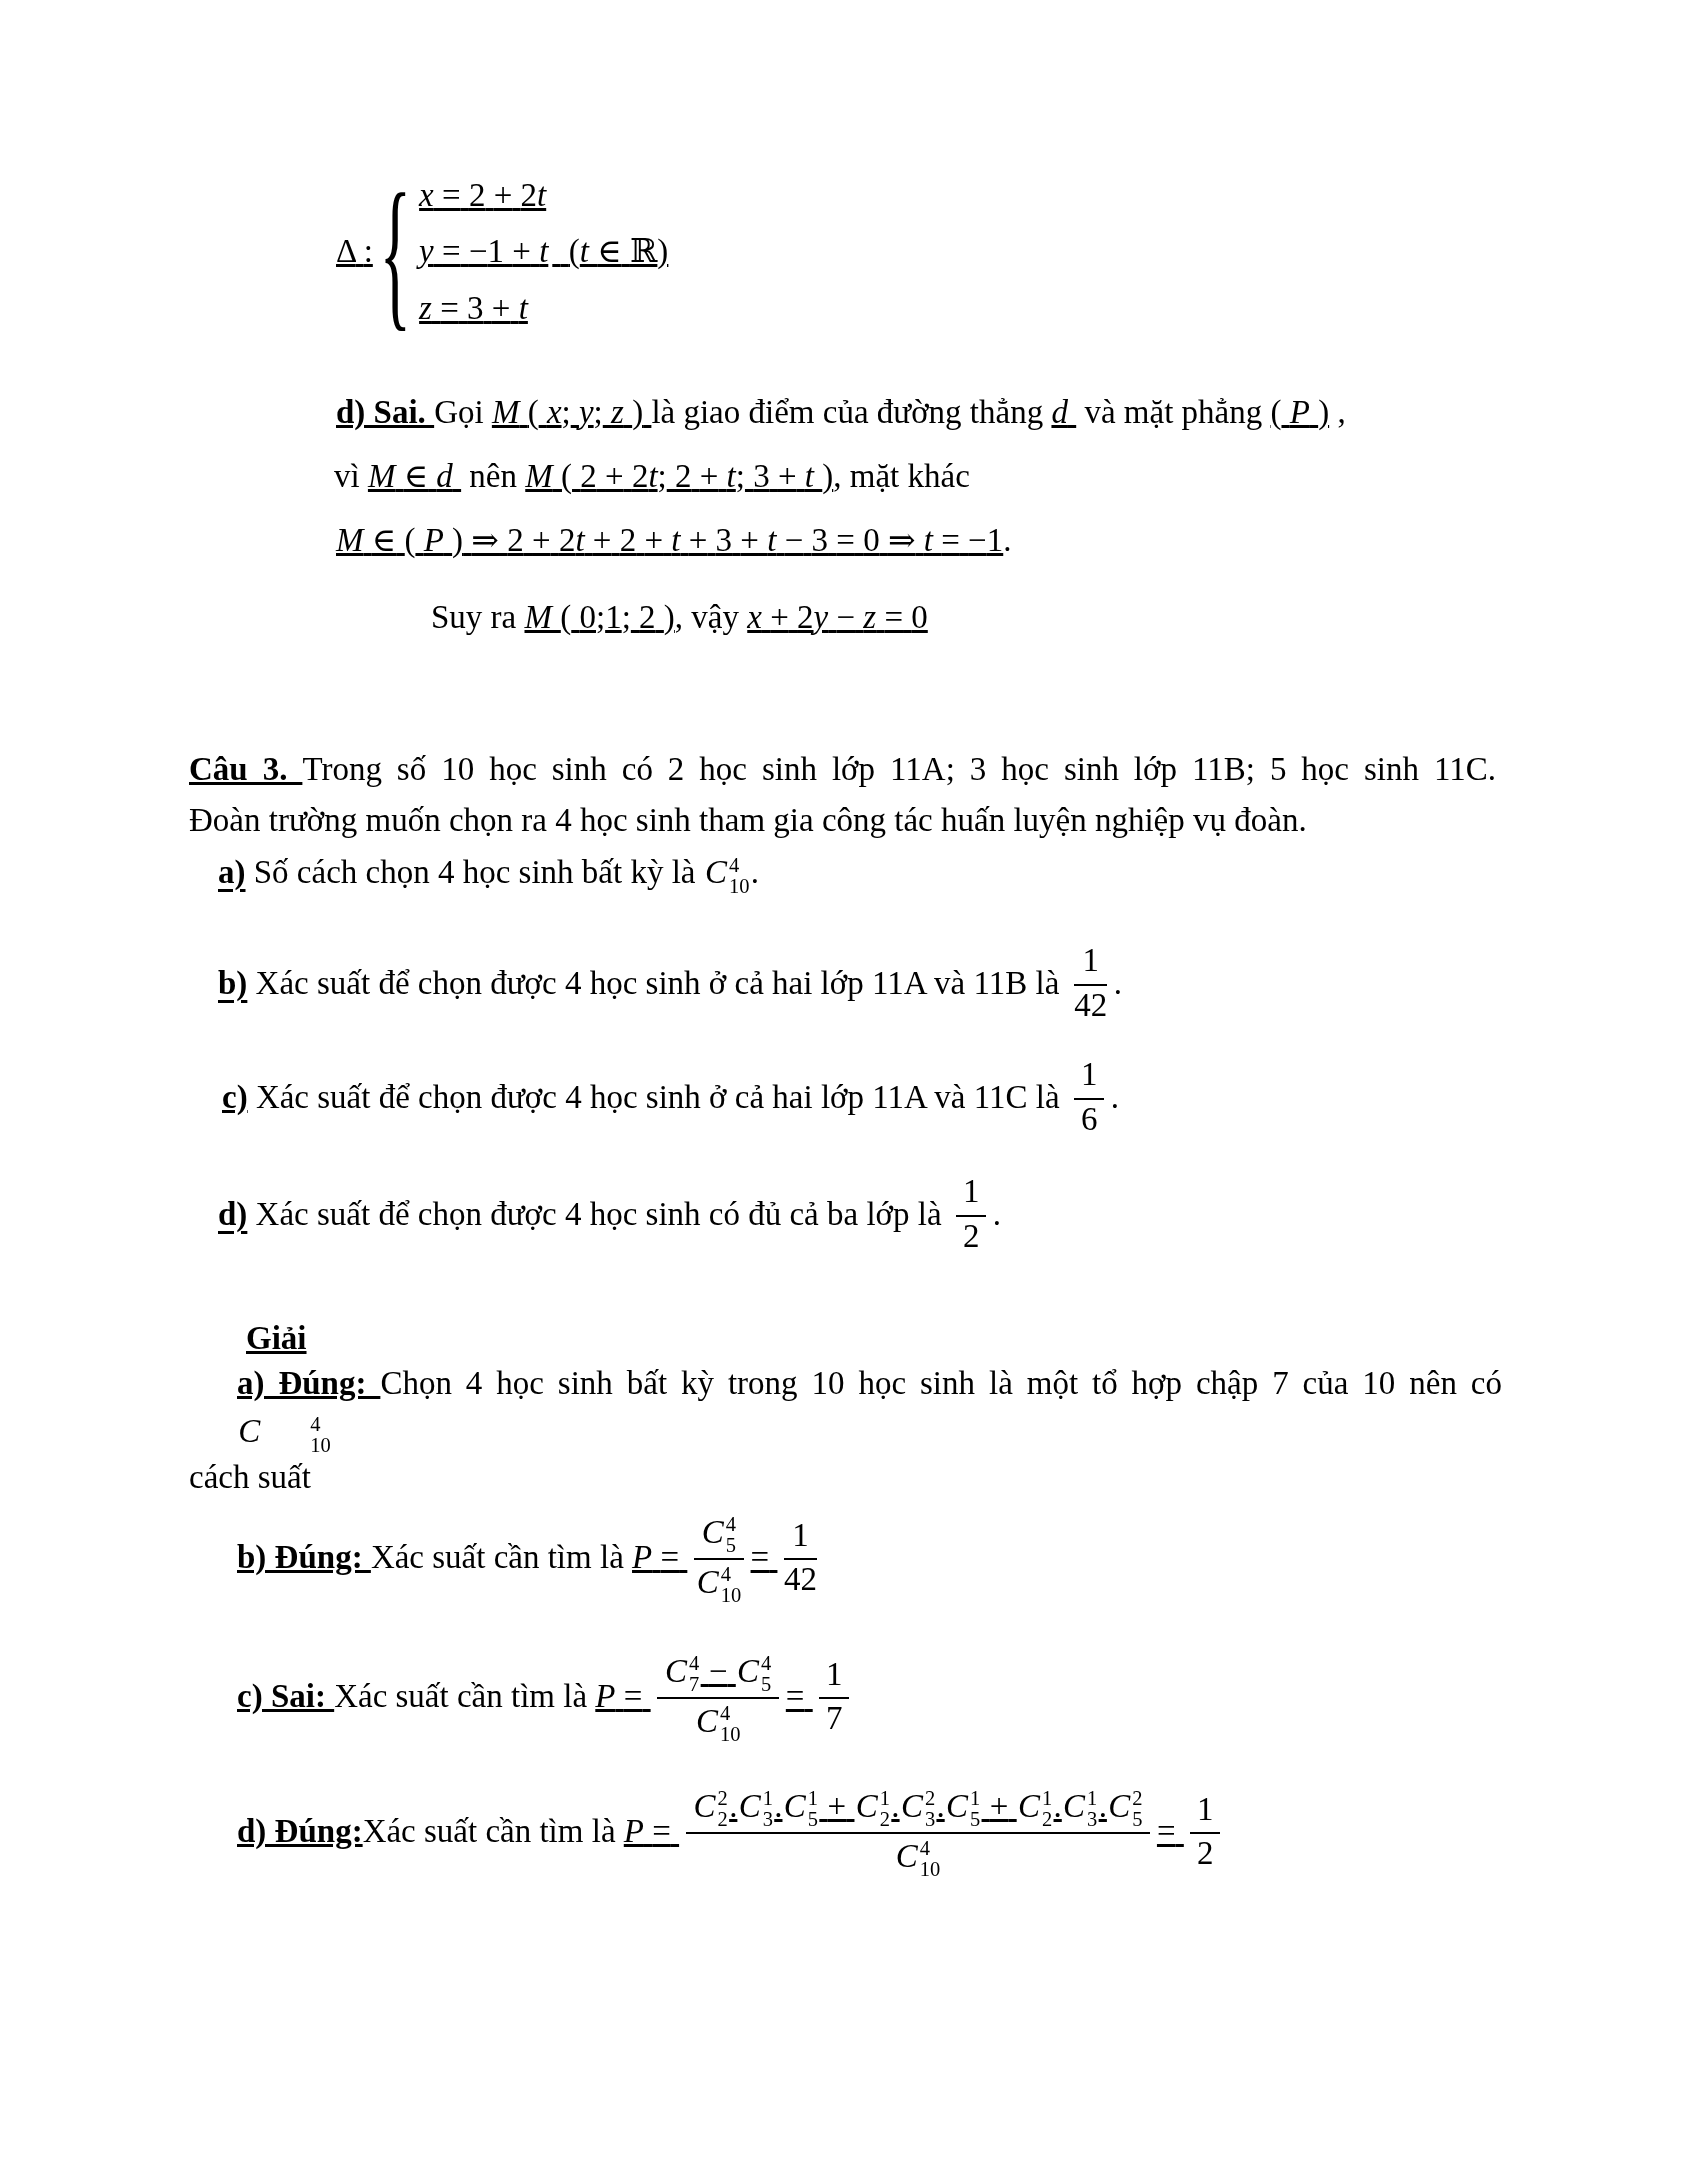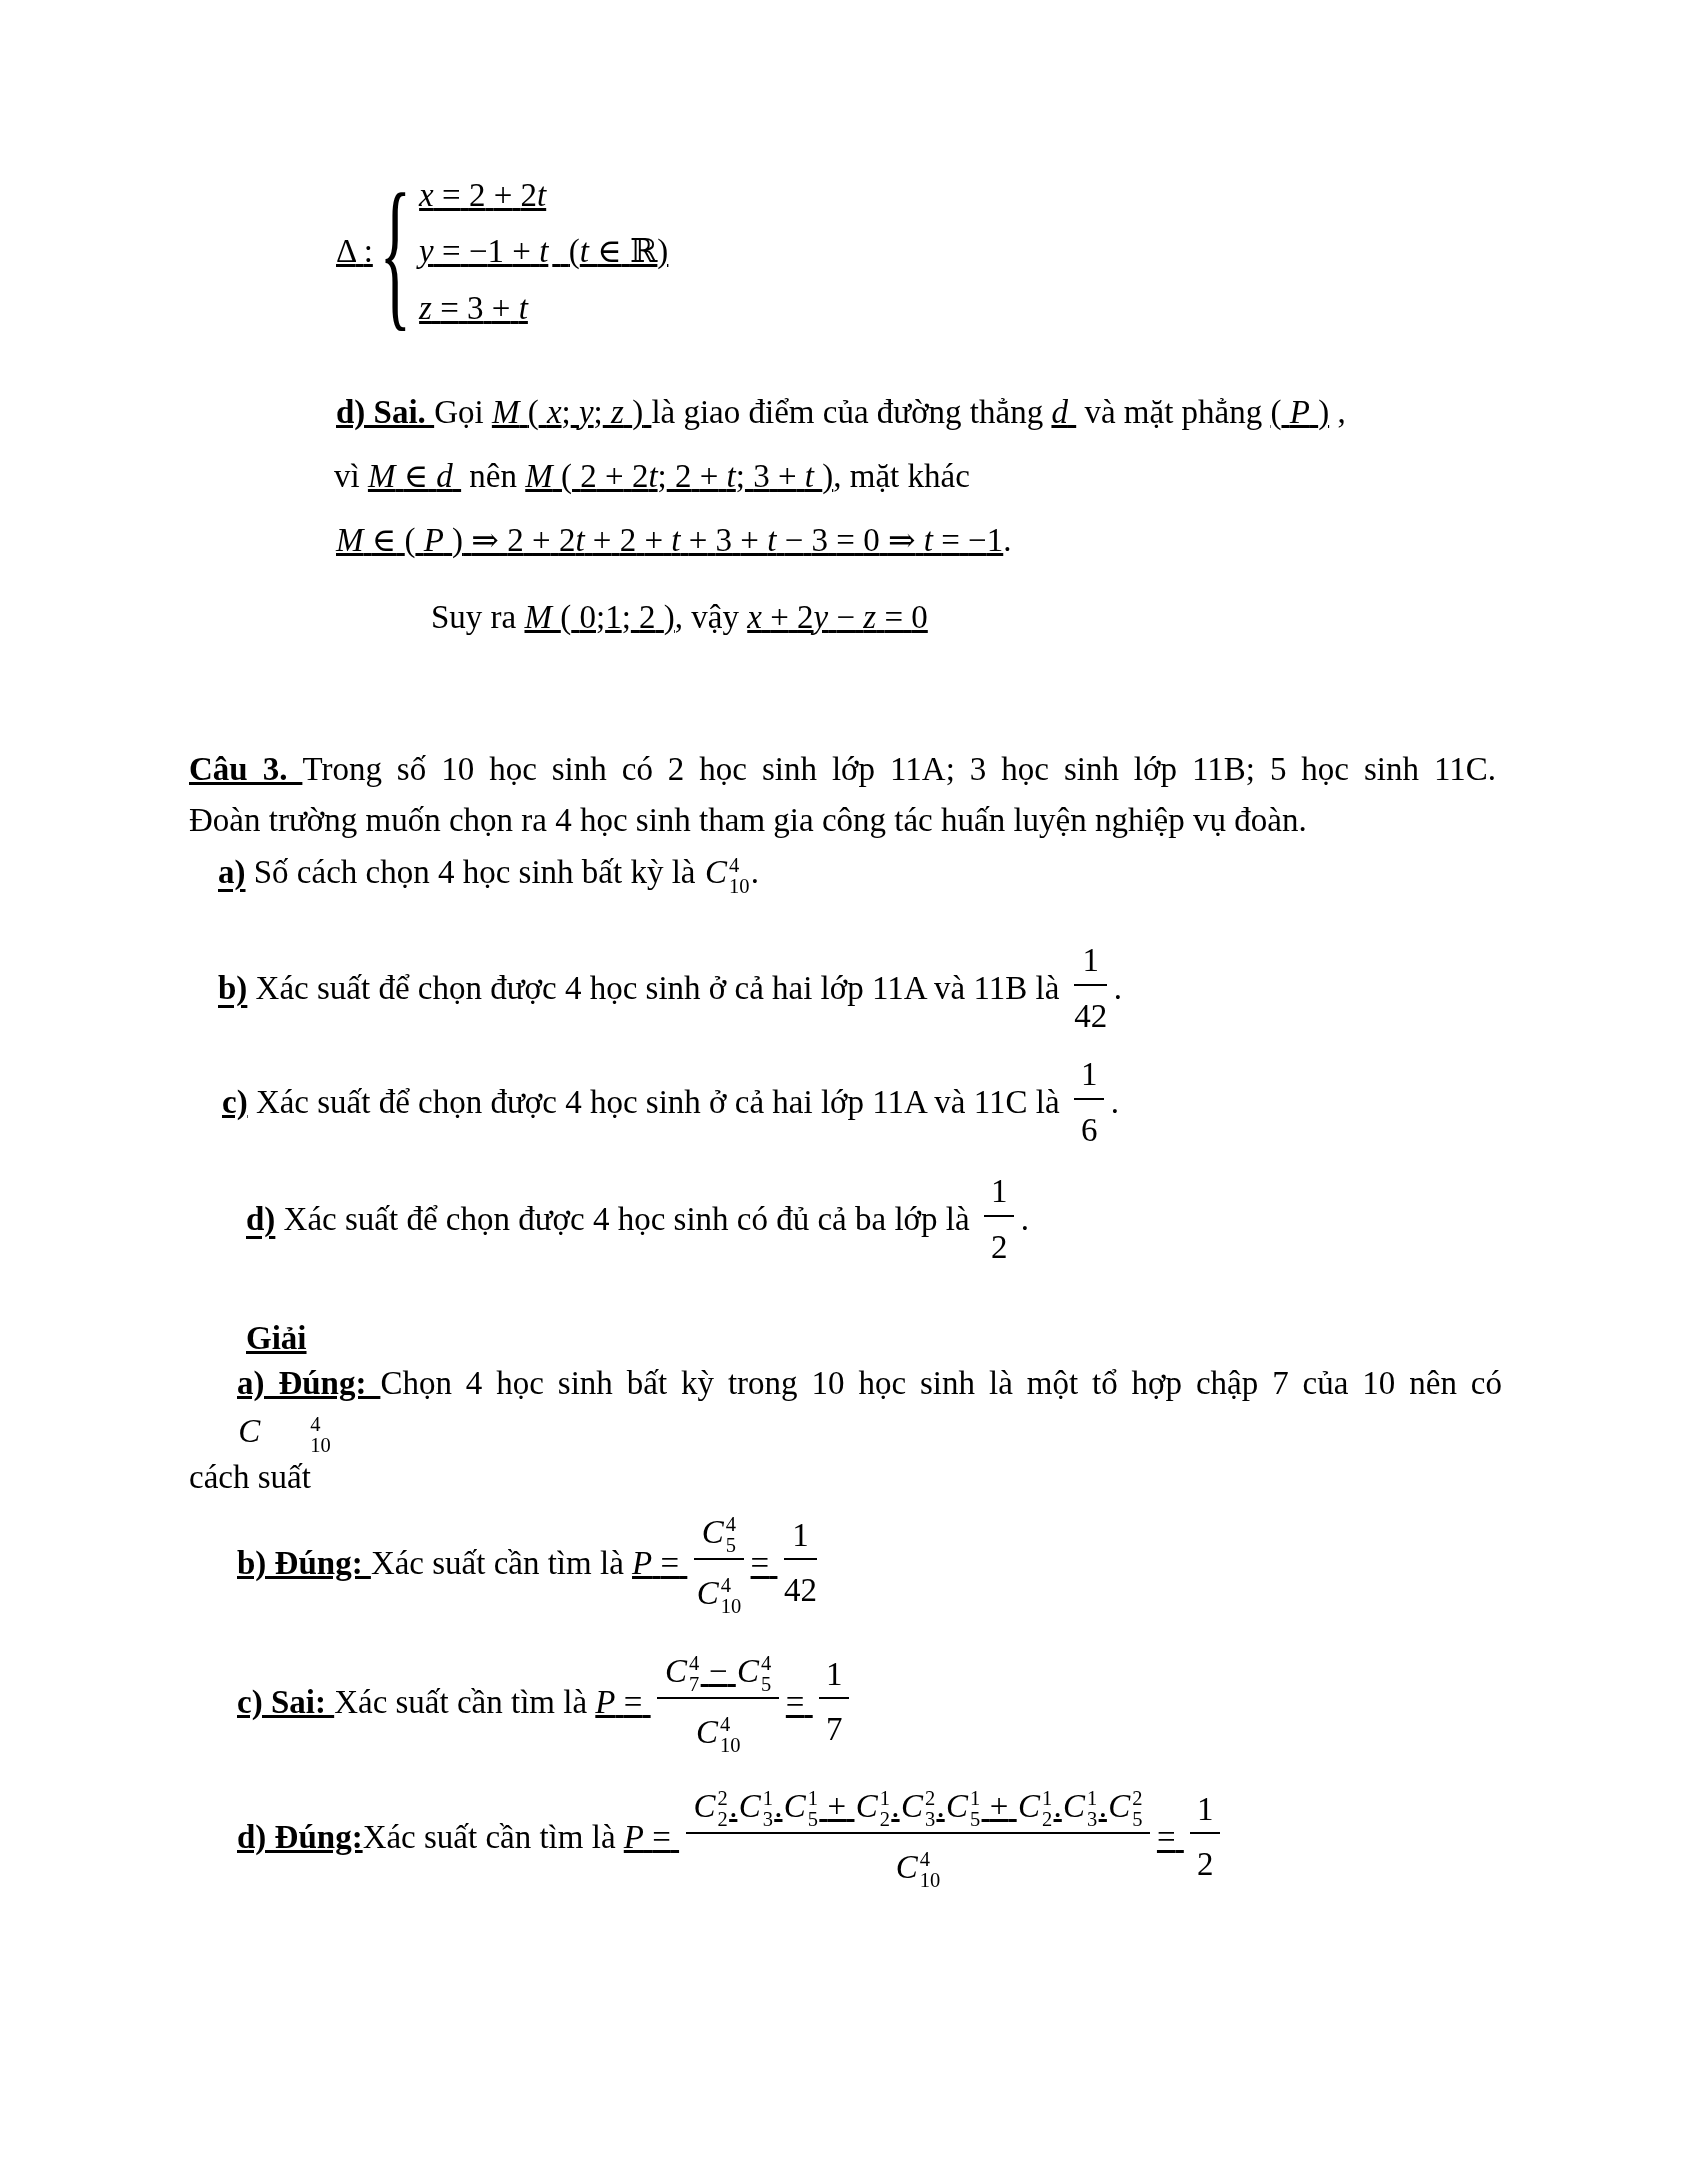--- a/index.html
+++ b/index.html
@@ -11,21 +11,21 @@
   .para{position:absolute;white-space:nowrap;}
   .para.wrapping{white-space:normal;}
   .jlast{text-align:justify;text-align-last:justify;}
   .b{font-weight:bold;text-decoration:underline;}
   .bu{font-weight:bold;text-decoration:underline;text-decoration-thickness:3.3px;text-underline-offset:6px;}
   .mi{font-style:italic;}
   .m{white-space:pre;text-decoration:underline;}
   
   .frac{display:inline-flex;flex-direction:column;vertical-align:middle;margin:0 6.6px;text-align:center;position:relative;top:-4px;}
   .frac .num{display:block;border-bottom:2.6px solid #000;padding:1.3px 6.6px 5.3px;line-height:1.1;white-space:nowrap;}
-  .frac .den{display:block;padding-top:12px;line-height:1.1;white-space:nowrap;}
+  .frac .den{display:block;padding-top:1px;line-height:1.1;white-space:nowrap;}
   
   .comb{display:inline-flex;align-items:center;white-space:nowrap;margin:0 1.3px;}
   .comb .cc{font-style:italic;}
   .comb .cs{display:inline-flex;flex-direction:column;align-items:flex-start;font-size:20.5px;line-height:1.02;margin-left:2px;transform:translateY(2.6px);}
   
   .sys{display:inline-flex;align-items:center;vertical-align:middle;margin:0 4px;}
   .sys .brace{display:inline-block;font-size:66px;font-weight:400;transform:scaleY(2.55);transform-origin:center;margin:0 8px 0 2.6px;}
   .sys .rows{display:inline-flex;flex-direction:column;gap:18.5px;line-height:1.15;}
   .flexline{display:flex;align-items:center;}
 </style>
@@ -68,21 +68,21 @@
 <div class="para" style="left:218px;top:945px;"><span class="bu">b)</span><span> Xác suất để chọn được 4 học sinh ở cả hai lớp 11A và 11B là </span><span class="frac">
       <span class="num"><span>1</span></span>
       <span class="den"><span>42</span></span>
     </span><span>.</span></div>
 
 <div class="para" style="left:222px;top:1059px;"><span class="b">c)</span><span> Xác suất để chọn được 4 học sinh ở cả hai lớp 11A và 11C là </span><span class="frac">
       <span class="num"><span>1</span></span>
       <span class="den"><span>6</span></span>
     </span><span>.</span></div>
 
-<div class="para" style="left:218px;top:1176px;margin-left:28px;"><span class="bu">d)</span><span> Xác suất để chọn được 4 học sinh có đủ cả ba lớp  là </span><span class="frac">
+<div class="para" style="left:218px;top:1176px;"><span class="bu">d)</span><span> Xác suất để chọn được 4 học sinh có đủ cả ba lớp  là </span><span class="frac">
       <span class="num"><span>1</span></span>
       <span class="den"><span>2</span></span>
     </span><span>.</span></div>
 
 <div class="para" style="left:246px;top:1315px;"><span class="b">Giải</span></div>
 
 <div class="para wrapping jlast" style="left:189px;top:1360px;width:1313px;text-indent:48px;"><span class="b">a) Đúng: </span><span>Chọn 4 học sinh bất kỳ trong 10 học sinh là một tổ hợp chập 7 của 10 nên có </span><span class="comb">
       <span class="cc">C</span>
       <span class="cs">
         <span>4</span>

